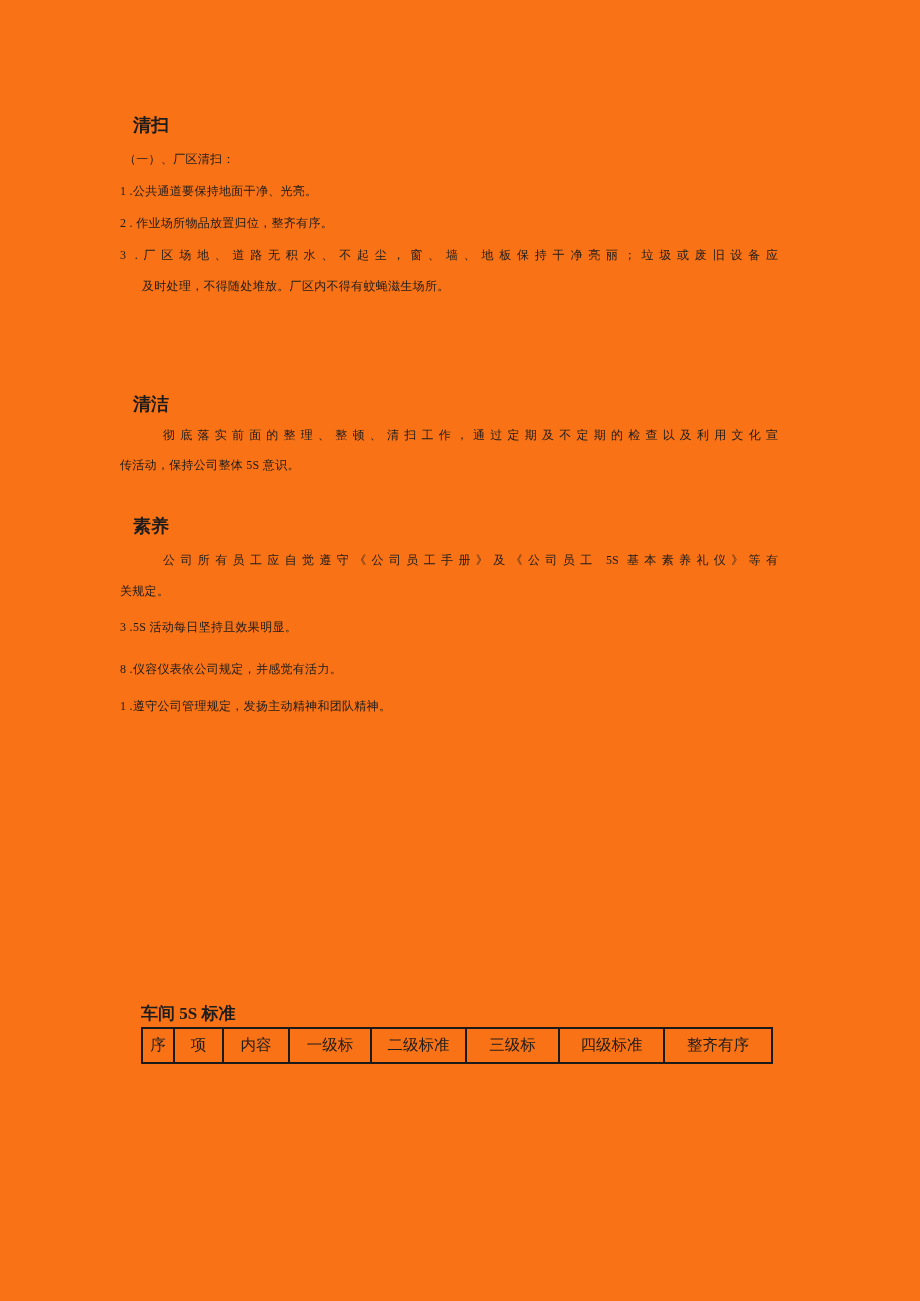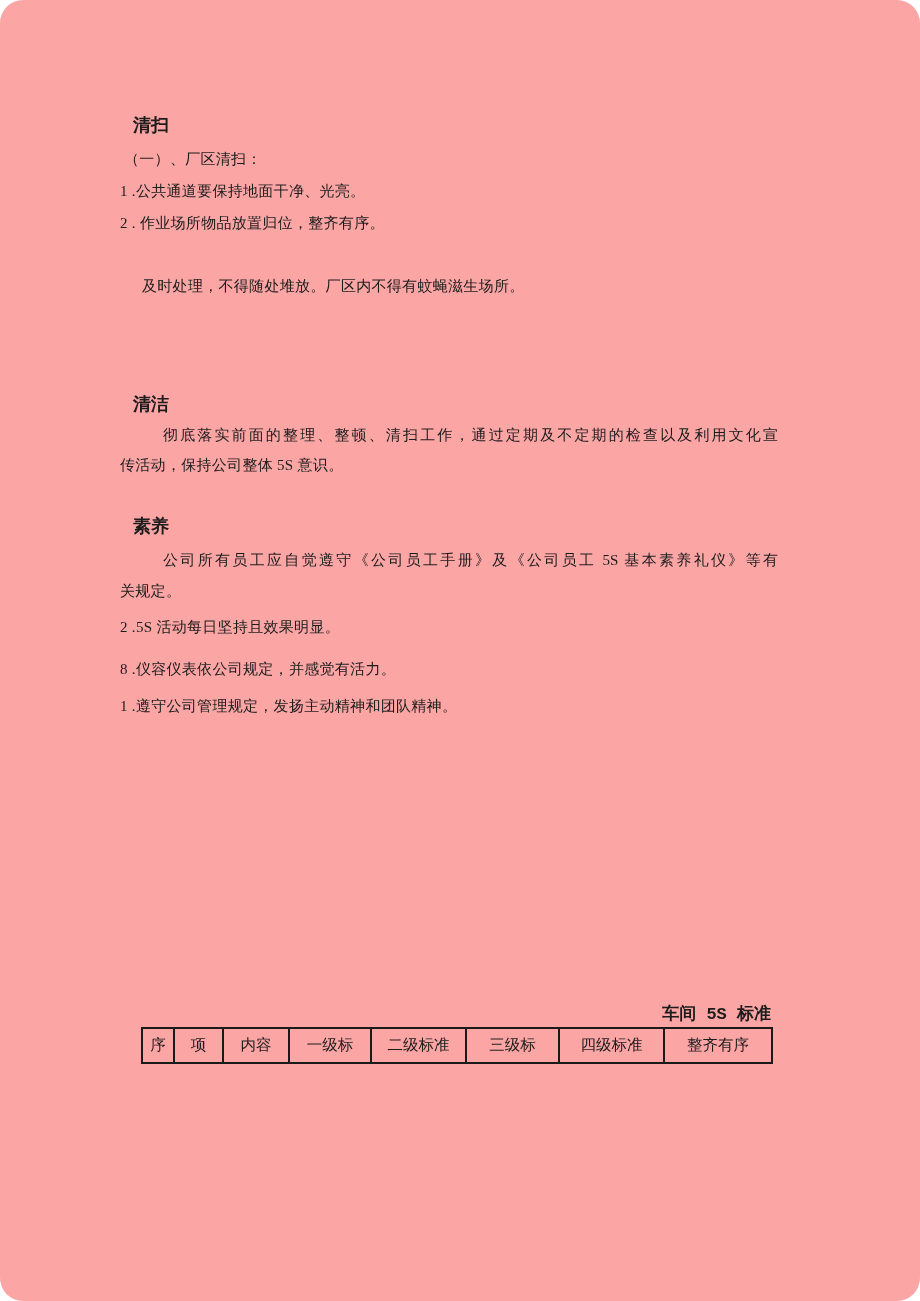--- a/index.html
+++ b/index.html
@@ -5,27 +5,26 @@
   html, body { margin: 0; padding: 0; }
   body {
     width: 920px; height: 1301px;
     background: #ffffff;
     font-family: "Liberation Serif", "DejaVu Serif", serif;
     color: #1c1c1c;
   }
   .page {
     position: relative;
     width: 920px; height: 1301px;
-    background: #fca5a5;
+    background: #f97316;
     overflow: hidden;
-    border-radius: 23px;
   }
   .line {
     position: absolute;
-    font-size: 15px;
+    font-size: 12px;
     line-height: 19px;
     white-space: nowrap;
     letter-spacing: 0.3px;
   }
   .just {
     white-space: normal;
     text-align: justify;
     text-align-last: justify;
     letter-spacing: 0;
   }
@@ -33,24 +32,24 @@
     position: absolute;
     font-family: "Liberation Sans", "DejaVu Sans", sans-serif;
     font-weight: bold;
     font-size: 18px;
     line-height: 21px;
     white-space: nowrap;
   }
   .tbl-title {
     position: absolute;
     top: 1002px; left: 141px; width: 630px;
-    font-family: Liberation Mono, monospace;
+    font-family: Liberation Serif, serif;
     font-weight: bold;
     font-size: 17px;
-    text-align: right;
+    text-align: left;
     white-space: nowrap;
   }
   table.s5 {
     position: absolute;
     top: 1027px; left: 141px;
     width: 630px; height: 37px;
     border-collapse: collapse;
     table-layout: fixed;
   }
   table.s5 td {
@@ -66,30 +65,31 @@
 </style>
 </head>
 <body>
 
 <div class="page">
 
   <div class="heading" style="top:115px;left:133px">清扫</div>
   <div class="line" style="top:150px;left:124px">（一）、厂区清扫：</div>
   <div class="line" style="top:182px;left:120px">1 .公共通道要保持地面干净、光亮。</div>
   <div class="line" style="top:214px;left:120px">2 . 作业场所物品放置归位，整齐有序。</div>
+  <div class="line just" style="top:246px;left:120px;width:658px">3 .厂区场地、道路无积水、不起尘，窗、墙、地板保持干净亮丽；垃圾或废旧设备应</div>
   <div class="line" style="top:277px;left:142px">及时处理，不得随处堆放。厂区内不得有蚊蝇滋生场所。</div>
 
   <div class="heading" style="top:394px;left:133px">清洁</div>
   <div class="line just" style="top:426px;left:163px;width:615px">彻底落实前面的整理、整顿、清扫工作，通过定期及不定期的检查以及利用文化宣</div>
   <div class="line" style="top:456px;left:120px">传活动，保持公司整体 5S 意识。</div>
 
   <div class="heading" style="top:516px;left:133px">素养</div>
   <div class="line just" style="top:551px;left:163px;width:615px">公司所有员工应自觉遵守《公司员工手册》及《公司员工 5S 基本素养礼仪》等有</div>
   <div class="line" style="top:582px;left:120px">关规定。</div>
-  <div class="line" style="top:618px;left:120px">2 .5S 活动每日坚持且效果明显。</div>
+  <div class="line" style="top:618px;left:120px">3 .5S 活动每日坚持且效果明显。</div>
   <div class="line" style="top:660px;left:120px">8 .仪容仪表依公司规定，并感觉有活力。</div>
   <div class="line" style="top:697px;left:120px">1 .遵守公司管理规定，发扬主动精神和团队精神。</div>
 
   <div class="tbl-title">车间 5S 标准</div>
 
   <table class="s5">
     <colgroup>
       <col style="width:32px">
       <col style="width:49px">
       <col style="width:66px">

